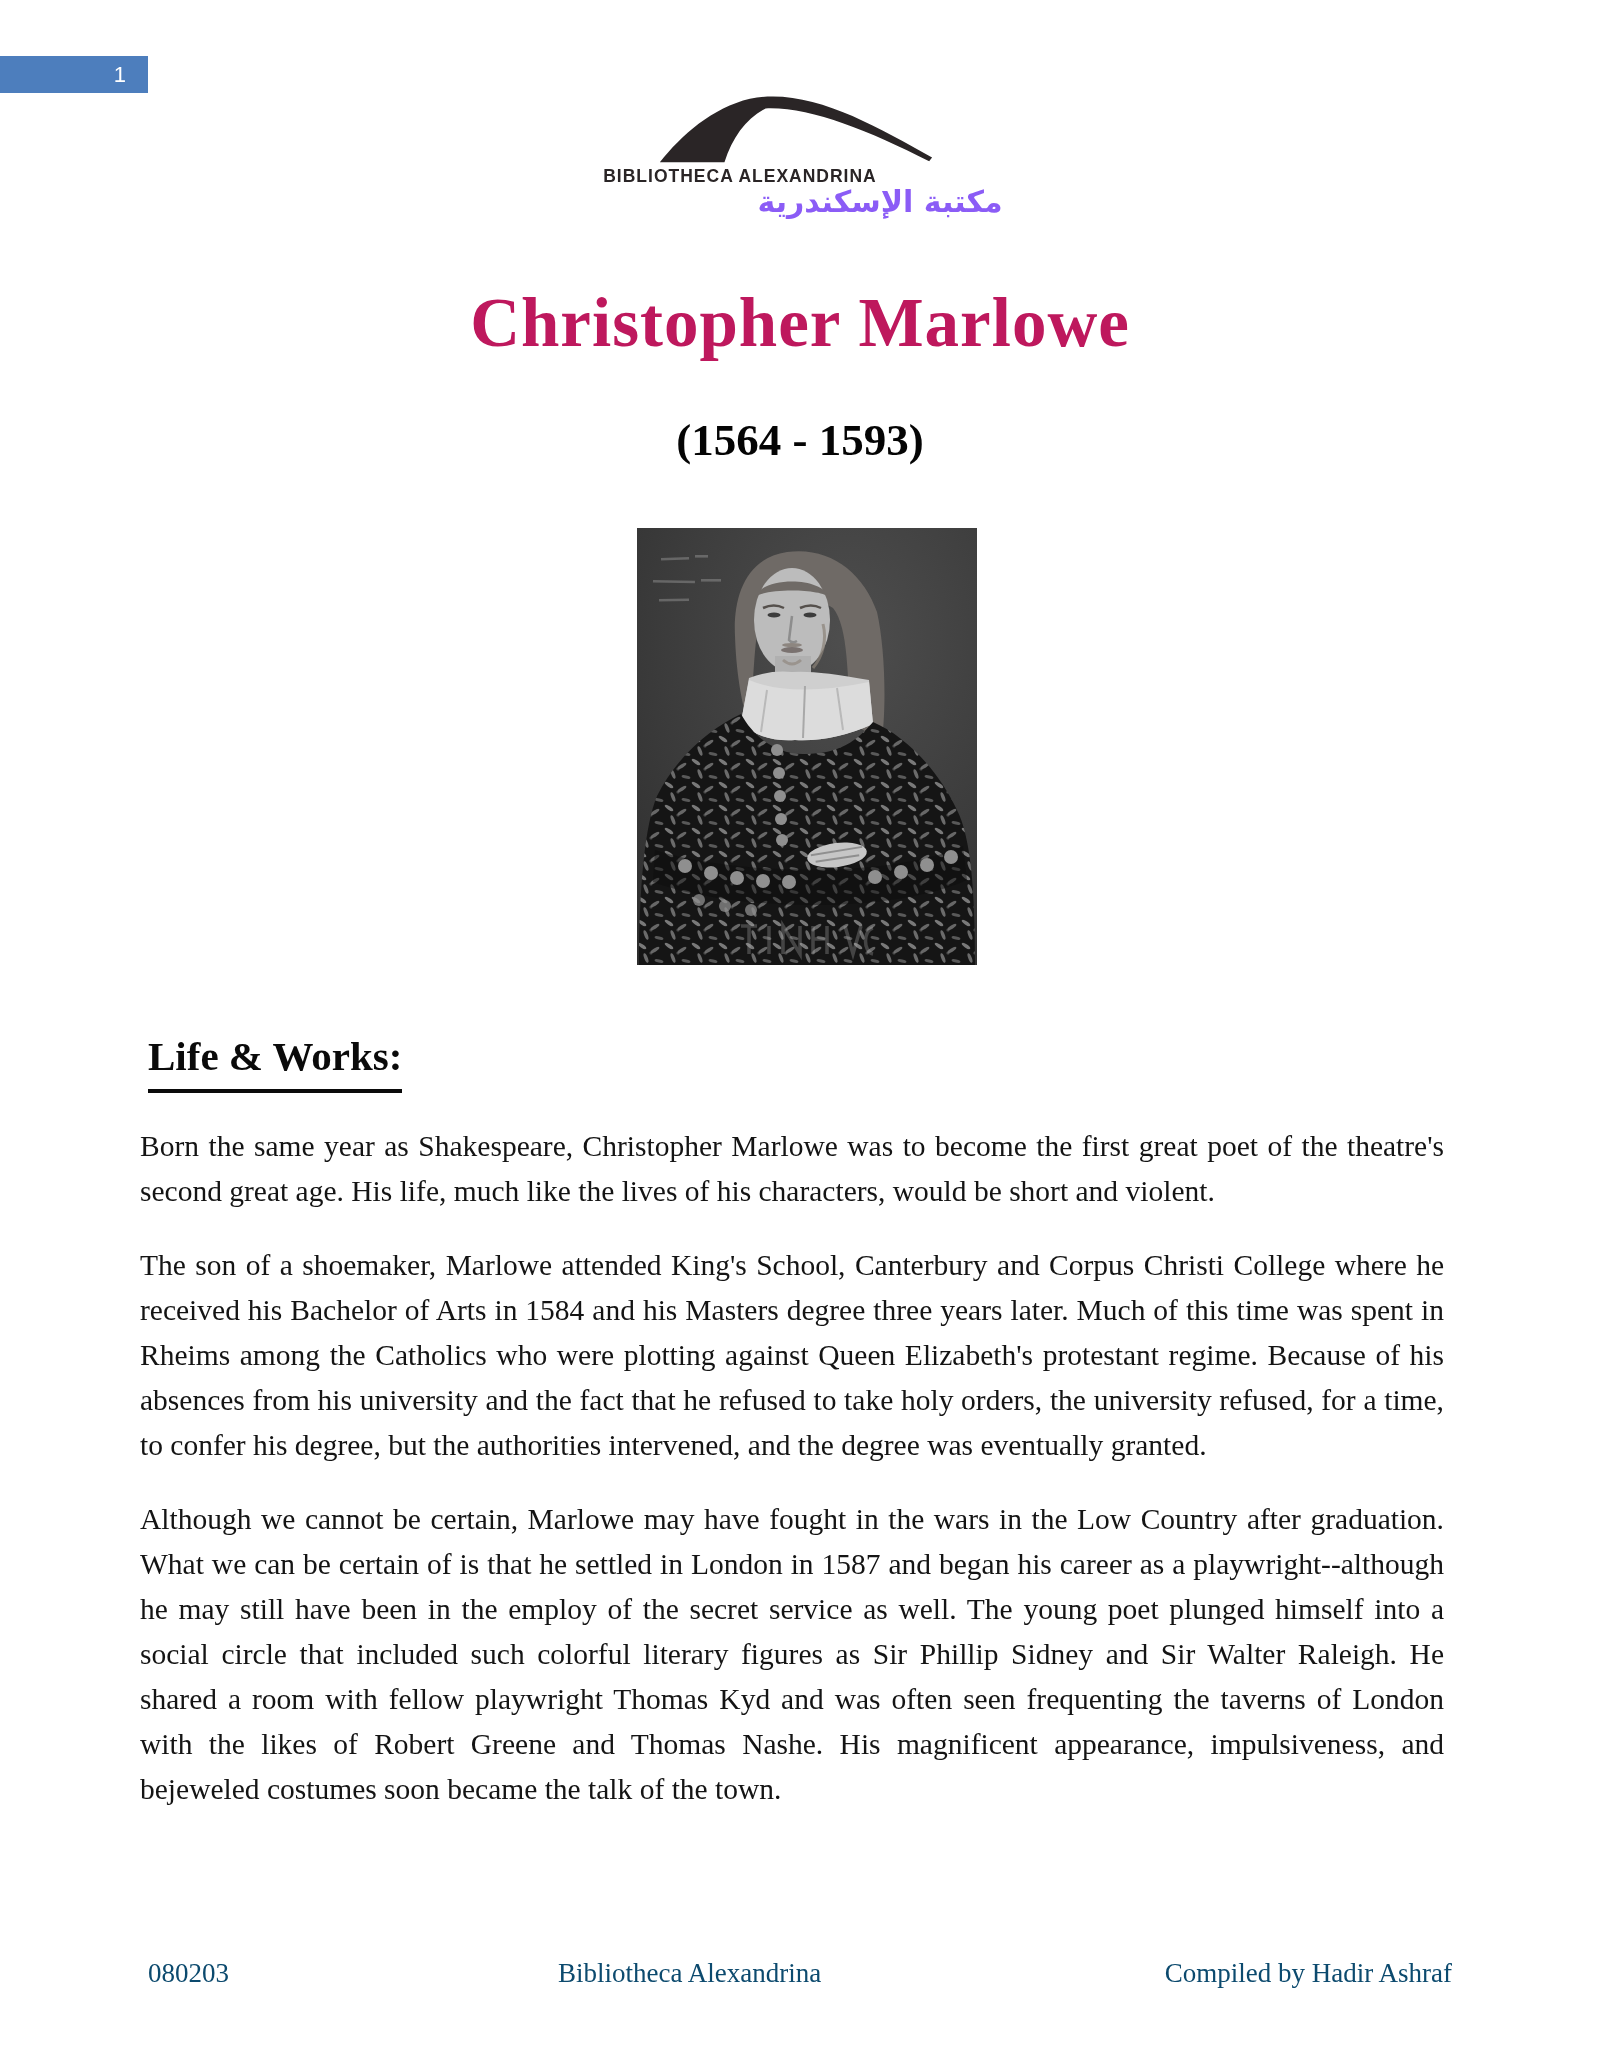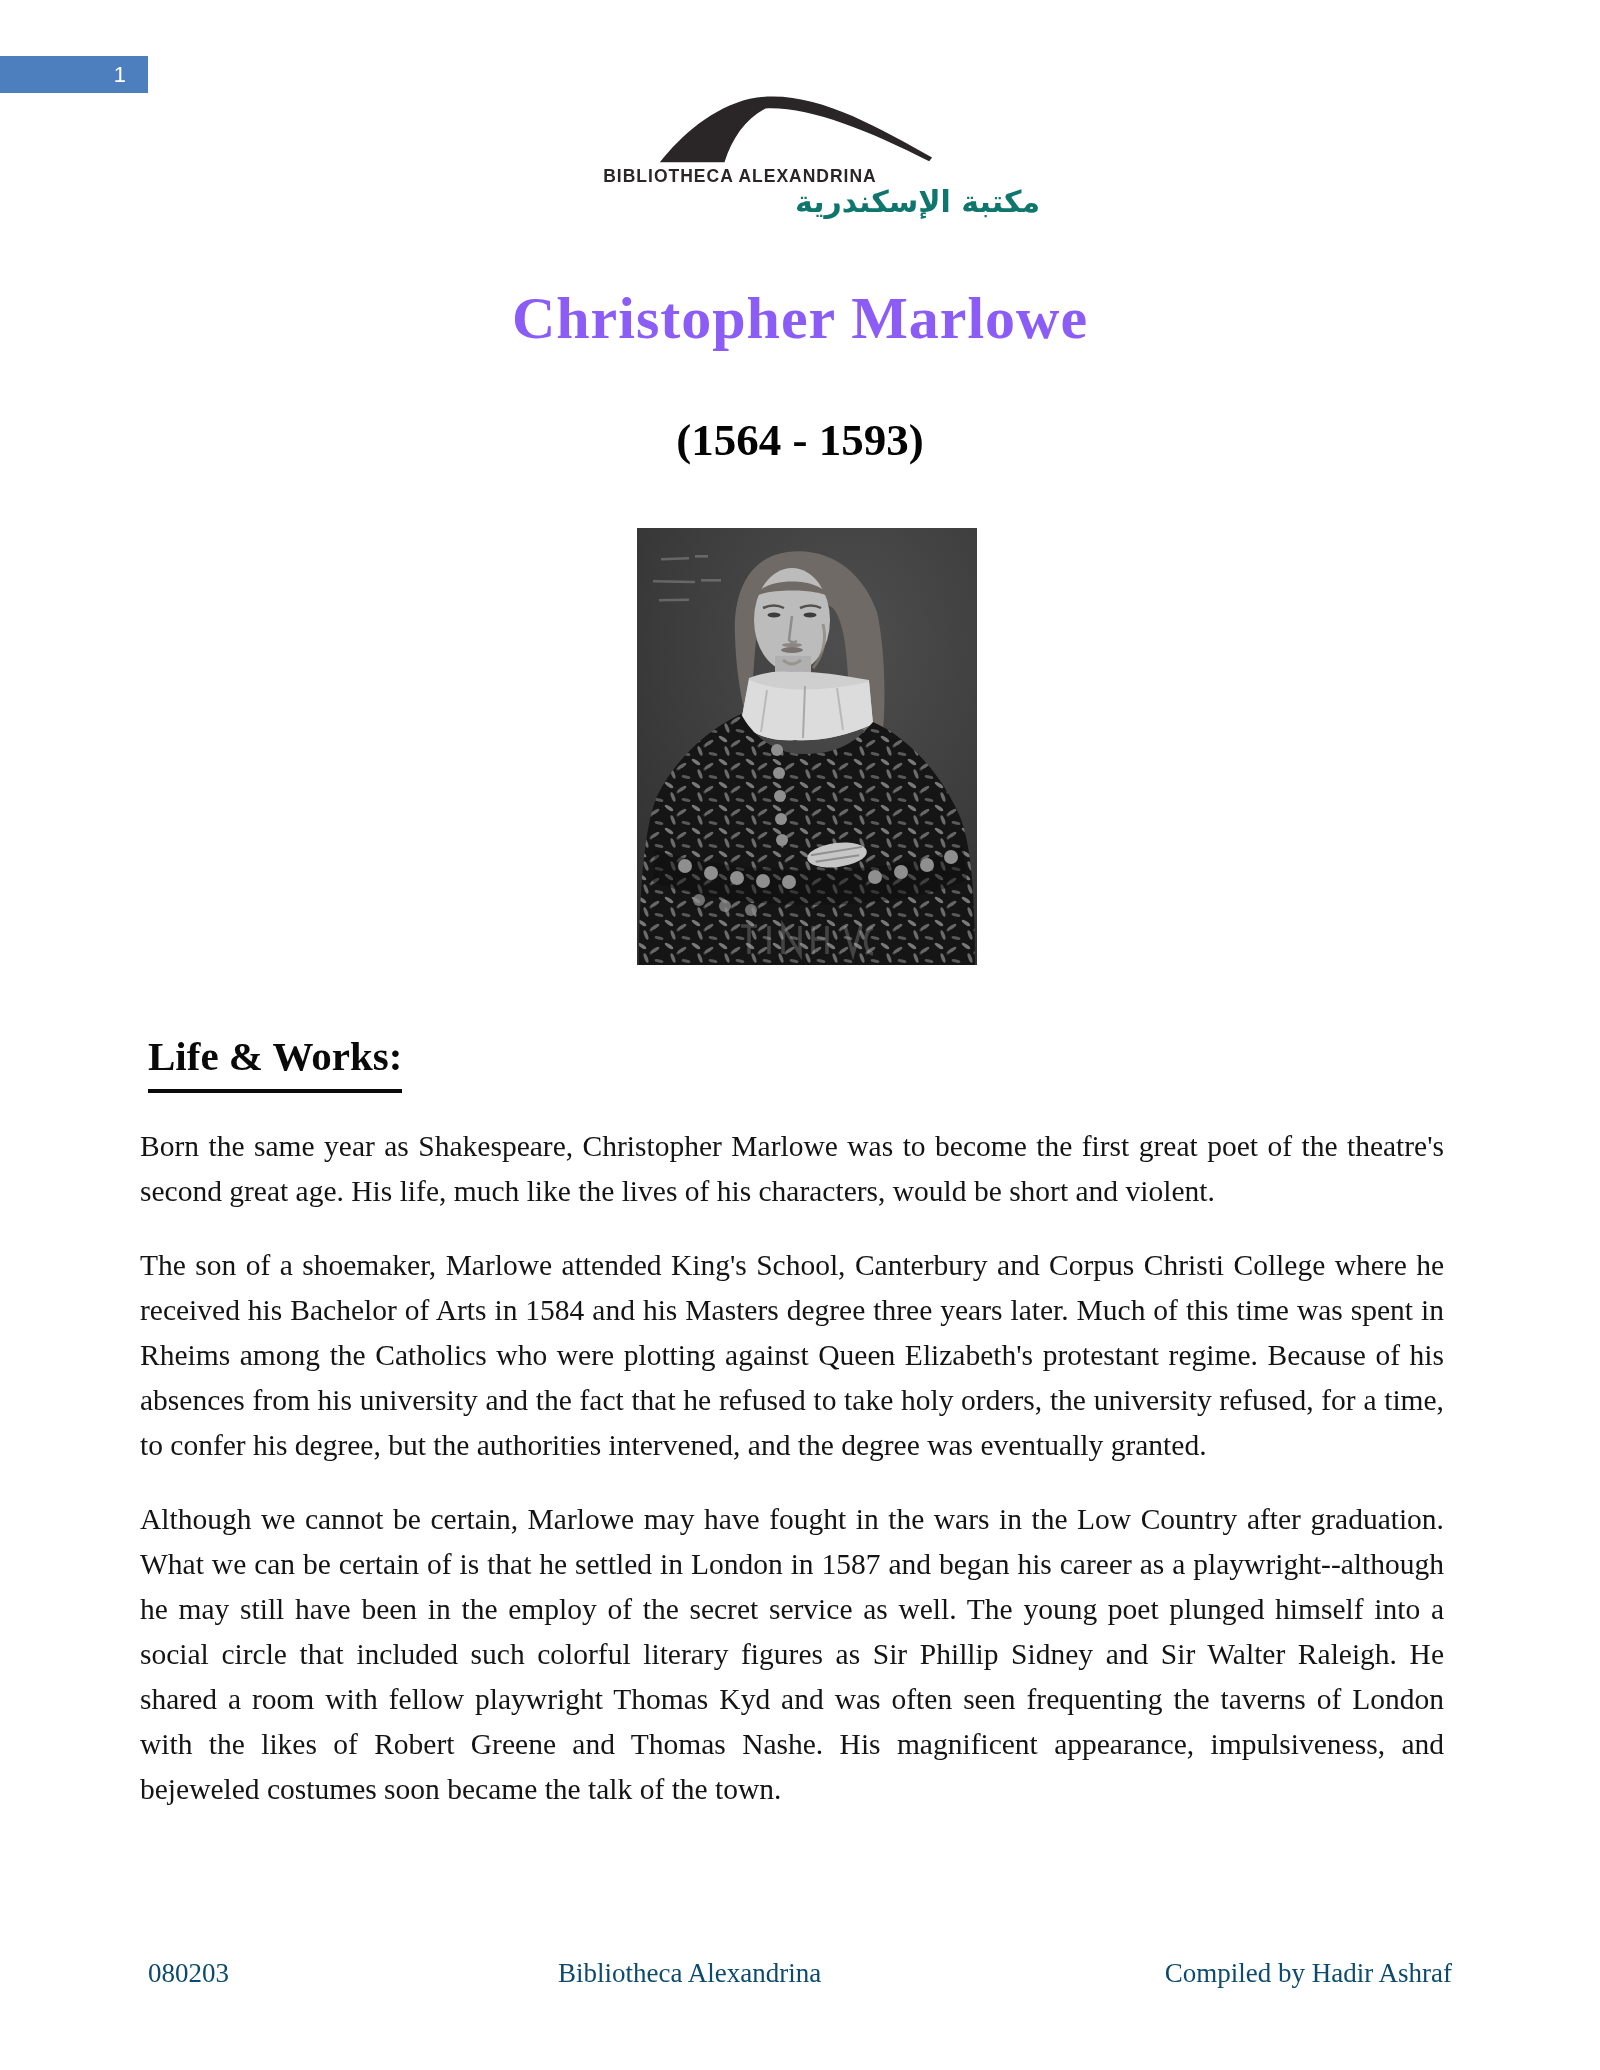--- a/index.html
+++ b/index.html
@@ -47,34 +47,35 @@
     font-weight: 700;
     font-size: 17.5px;
     letter-spacing: 1px;
     color: #2a2526;
     white-space: nowrap;
   }
   #logo .arabic {
     position: absolute;
     left: 160px; top: 96px;
     width: 320px;
+    text-align: center;
     font-family: "DejaVu Sans", sans-serif;
     font-size: 30px;
     font-weight: 700;
-    color: #0f766e;
+    color: #8b5cf6;
     white-space: nowrap;
   }
   
   #doc-title {
     position: absolute;
     left: 0; right: 0; top: 284px;
     text-align: center;
     font-weight: 700;
-    font-size: 60px;
-    color: #8b5cf6;
+    font-size: 69px;
+    color: #be185d;
     letter-spacing: 1px;
   }
   #doc-subtitle {
     position: absolute;
     left: 0; right: 0; top: 414px;
     text-align: center;
     font-weight: 700;
     font-size: 45px;
     color: #040404;
   }

